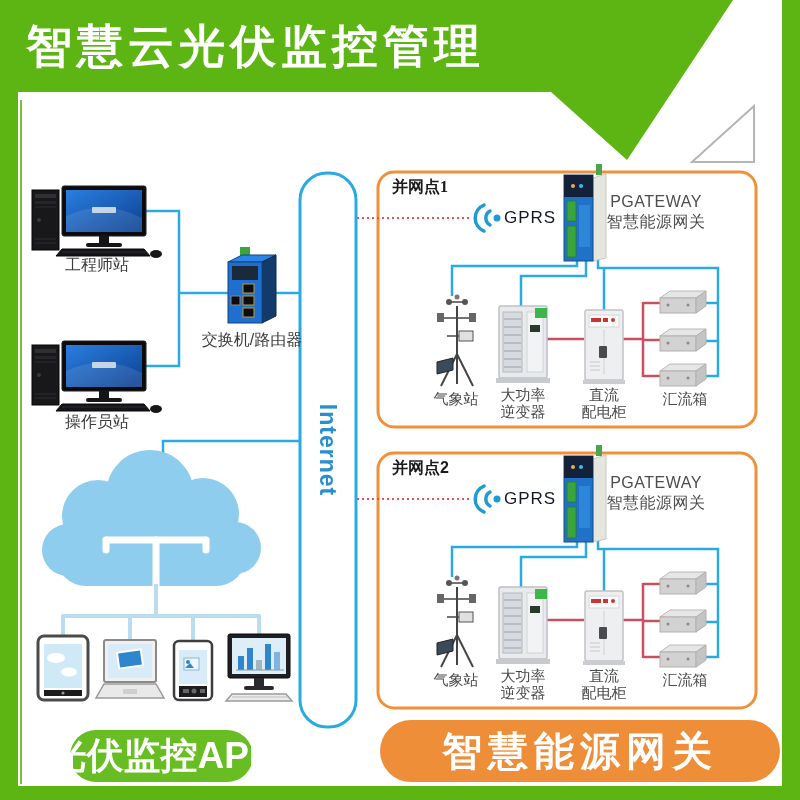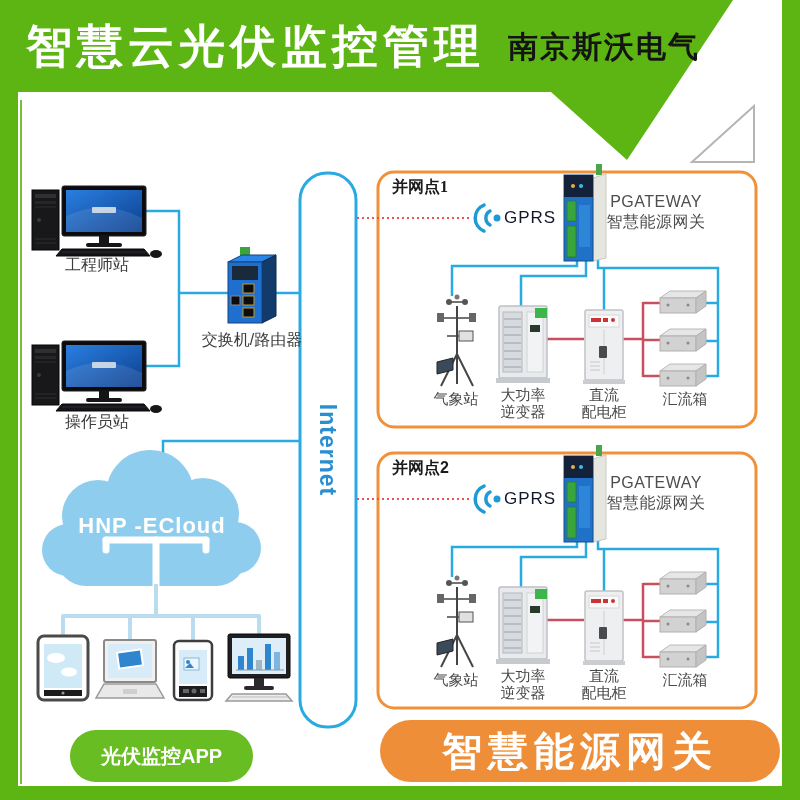--- a/index.html
+++ b/index.html
@@ -27,21 +27,21 @@
     color:#2a8fd0;font-size:23px;font-weight:bold;letter-spacing:1px;
   }
   .cloud-lbl{
     position:absolute;left:62px;top:513px;width:180px;z-index:5;
     text-align:center;color:#ffffff;font-size:22px;font-weight:bold;letter-spacing:1px;white-space:nowrap;
   }
   .pill{
     position:absolute;z-index:6;display:flex;align-items:center;justify-content:center;
     color:#ffffff;font-weight:bold;white-space:nowrap;
   }
-  #app-pill{left:70px;top:730px;width:183px;height:52px;border-radius:26px;background:#68bd22;font-size:20px;}
+  #app-pill{left:70px;top:730px;width:183px;height:52px;border-radius:26px;background:#68bd22;font-size:37px;}
   #footer-pill{left:380px;top:720px;width:400px;height:62px;border-radius:31px;background:#ef8e38;font-size:40px;letter-spacing:6px;}
 </style>
 </head>
 <body>
 
 <div id="stage">
 
 <svg id="art" width="800" height="800" viewBox="0 0 800 800" xmlns="http://www.w3.org/2000/svg">
   <defs>
     <linearGradient id="scr" x1="0" y1="0" x2="1" y2="1">
@@ -287,27 +287,25 @@
     <rect x="244" y="686" width="30" height="4" rx="2" fill="#2a2a2e"></rect>
     <polygon points="232,694 286,694 292,701 226,701" fill="#ececec" stroke="#9a9a9a" stroke-width="1.5"></polygon>
     <line x1="232" y1="697" x2="288" y2="697" stroke="#bbbbbb" stroke-width="1"></line>
   </g>
 
   <use href="#site-art" xlink:href="#site-art"></use>
   <use href="#site-art" xlink:href="#site-art" transform="translate(0,281)"></use>
 </svg>
 
 <div class="title">智慧云光伏监控管理</div>
-<div class="company">南京斯沃电气</div>
 
 <div class="lbl" style="left:47px;top:256px;width:100px;font-size:16px;color:#3c3c3c;">工程师站</div>
 <div class="lbl" style="left:47px;top:413px;width:100px;font-size:16px;color:#3c3c3c;">操作员站</div>
 <div class="lbl" style="left:187px;top:331px;width:130px;font-size:16px;color:#3c3c3c;">交换机/路由器</div>
 <div class="internet-lbl">Internet</div>
-<div class="cloud-lbl">HNP -ECloud</div>
 
 <div class="lbl site-title" style="left:392px;top:178px;font-family:Liberation Serif, serif;">并网点1</div>
 <div class="lbl gprs" style="left:504px;top:209px;">GPRS</div>
 <div class="lbl gw" style="left:600px;top:193px;width:112px;">PGATEWAY</div>
 <div class="lbl gw" style="left:600px;top:213px;width:112px;">智慧能源网关</div>
 <div class="lbl" style="left:426px;top:390px;width:60px;">气象站</div>
 <div class="lbl" style="left:493px;top:386px;width:60px;">大功率</div>
 <div class="lbl" style="left:493px;top:403px;width:60px;">逆变器</div>
 <div class="lbl" style="left:574px;top:386px;width:60px;">直流</div>
 <div class="lbl" style="left:574px;top:403px;width:60px;">配电柜</div>

